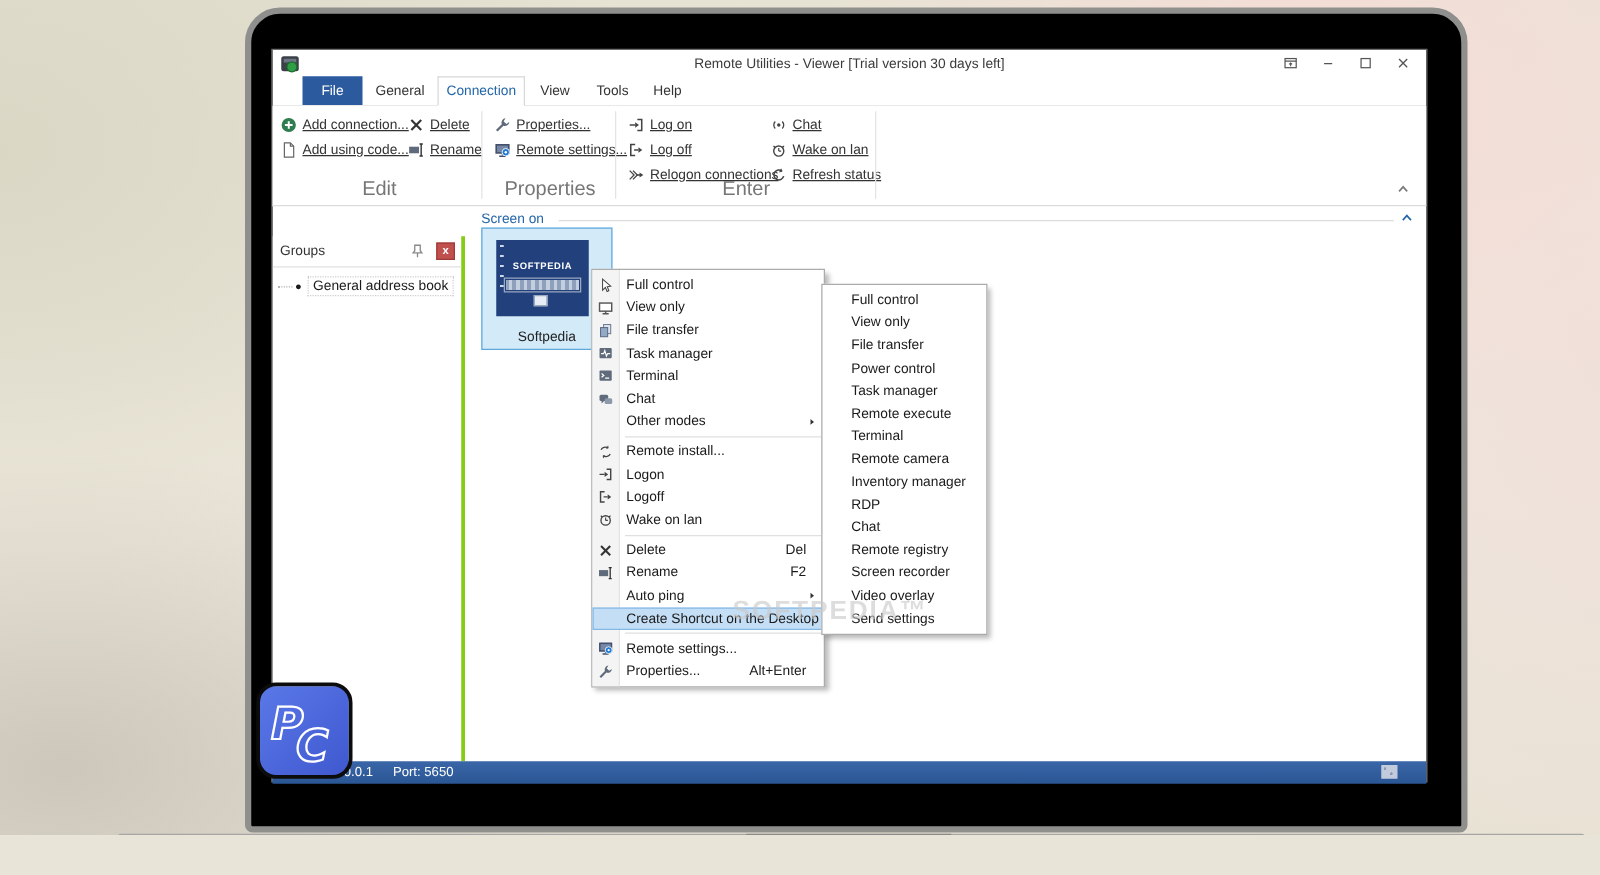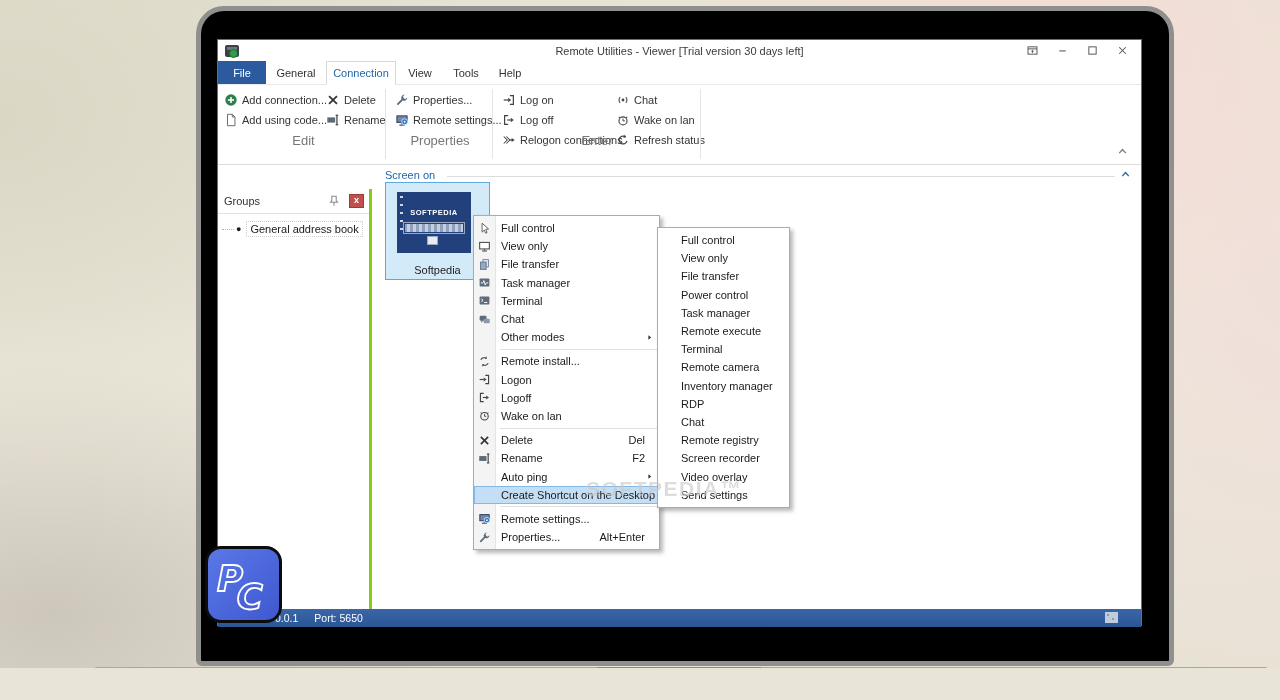--- a/index.html
+++ b/index.html
@@ -33,25 +33,25 @@
   .wc{width:26px;height:18px;display:flex;align-items:center;justify-content:center;}
   .wc svg{width:13px;height:13px;}
   
   .tabsrow{height:23px;display:flex;align-items:stretch;border-bottom:1px solid #e9e9e9;}
   .tab{display:flex;align-items:center;justify-content:center;font-size:11px;color:#333;cursor:default;}
   .tab.primary{background:#2b5b9e;color:#fff;}
   .tab.active{color:#2466a8;border:1px solid #d8d8d8;border-bottom:1px solid #fff;margin-bottom:-1px;background:#fff;}
   
   .ribbon{position:relative;height:79px;background:#fff;border-bottom:1px solid #dcdcdc;}
   .rgroup{position:absolute;top:0;height:79px;}
-  .rcol{position:absolute;top:5px;}
+  .rcol{position:absolute;top:5px;text-decoration:underline;}
   .rbtn{display:flex;align-items:center;gap:4px;height:20px;white-space:nowrap;color:#333;}
   .ic14{width:14px;height:14px;flex:0 0 14px;}
   .ic13{width:13px;height:13px;}
-  .rglabel{position:absolute;bottom:16px;left:0;right:0;text-align:center;color:#767676;font-size:13px;}
+  .rglabel{position:absolute;bottom:3px;left:0;right:0;text-align:center;color:#767676;font-size:16px;}
   .rsep{position:absolute;top:4px;height:70px;width:1px;background:#e3e3e3;}
   .ribbon-chevron{position:absolute;right:12px;bottom:6px;width:13px;height:13px;color:#7a7a7a;}
   
   .content{display:flex;height:444px;}
   .sidebar{width:151px;border-right:3px solid #84cc16;background:#fff;margin-top:24px;}
   .sb-head{height:24px;display:flex;align-items:center;border-bottom:1px solid #e2e2e2;}
   .sb-title{padding-left:6px;flex:1;color:#333;}
   .pin{width:14px;height:14px;margin-right:8px;color:#8a8a8a;}
   .sb-close{width:13px;height:12px;margin-right:5px;background:#c0504d;border:1px solid #9e3b39;
     color:#fff;font-size:9px;line-height:11px;text-align:center;font-weight:bold;}
@@ -267,21 +267,21 @@
           </span>
         <span class="wc">
             <svg>
               <use href="#sym-close-x"></use>
             </svg>
           </span>
       </div>
     </div>
 
     <div class="tabsrow" id="tabs">
-        <div class="tab primary" style="width: 48px;">File</div>
+        <div class="tab primary" style="width: 48px; margin-left: 24px;">File</div>
         <div class="tab" style="width: 60px;">General</div>
         <div class="tab active" style="width: 68px;">Connection</div>
         <div class="tab" style="width: 48px;">View</div>
         <div class="tab" style="width: 44px;">Tools</div>
         <div class="tab" style="width: 44px;">Help</div>
       </div>
 
     <div class="ribbon">
       <div id="ribbon-groups">
           <div class="rgroup" style="left: 4px; width: 163px;">

